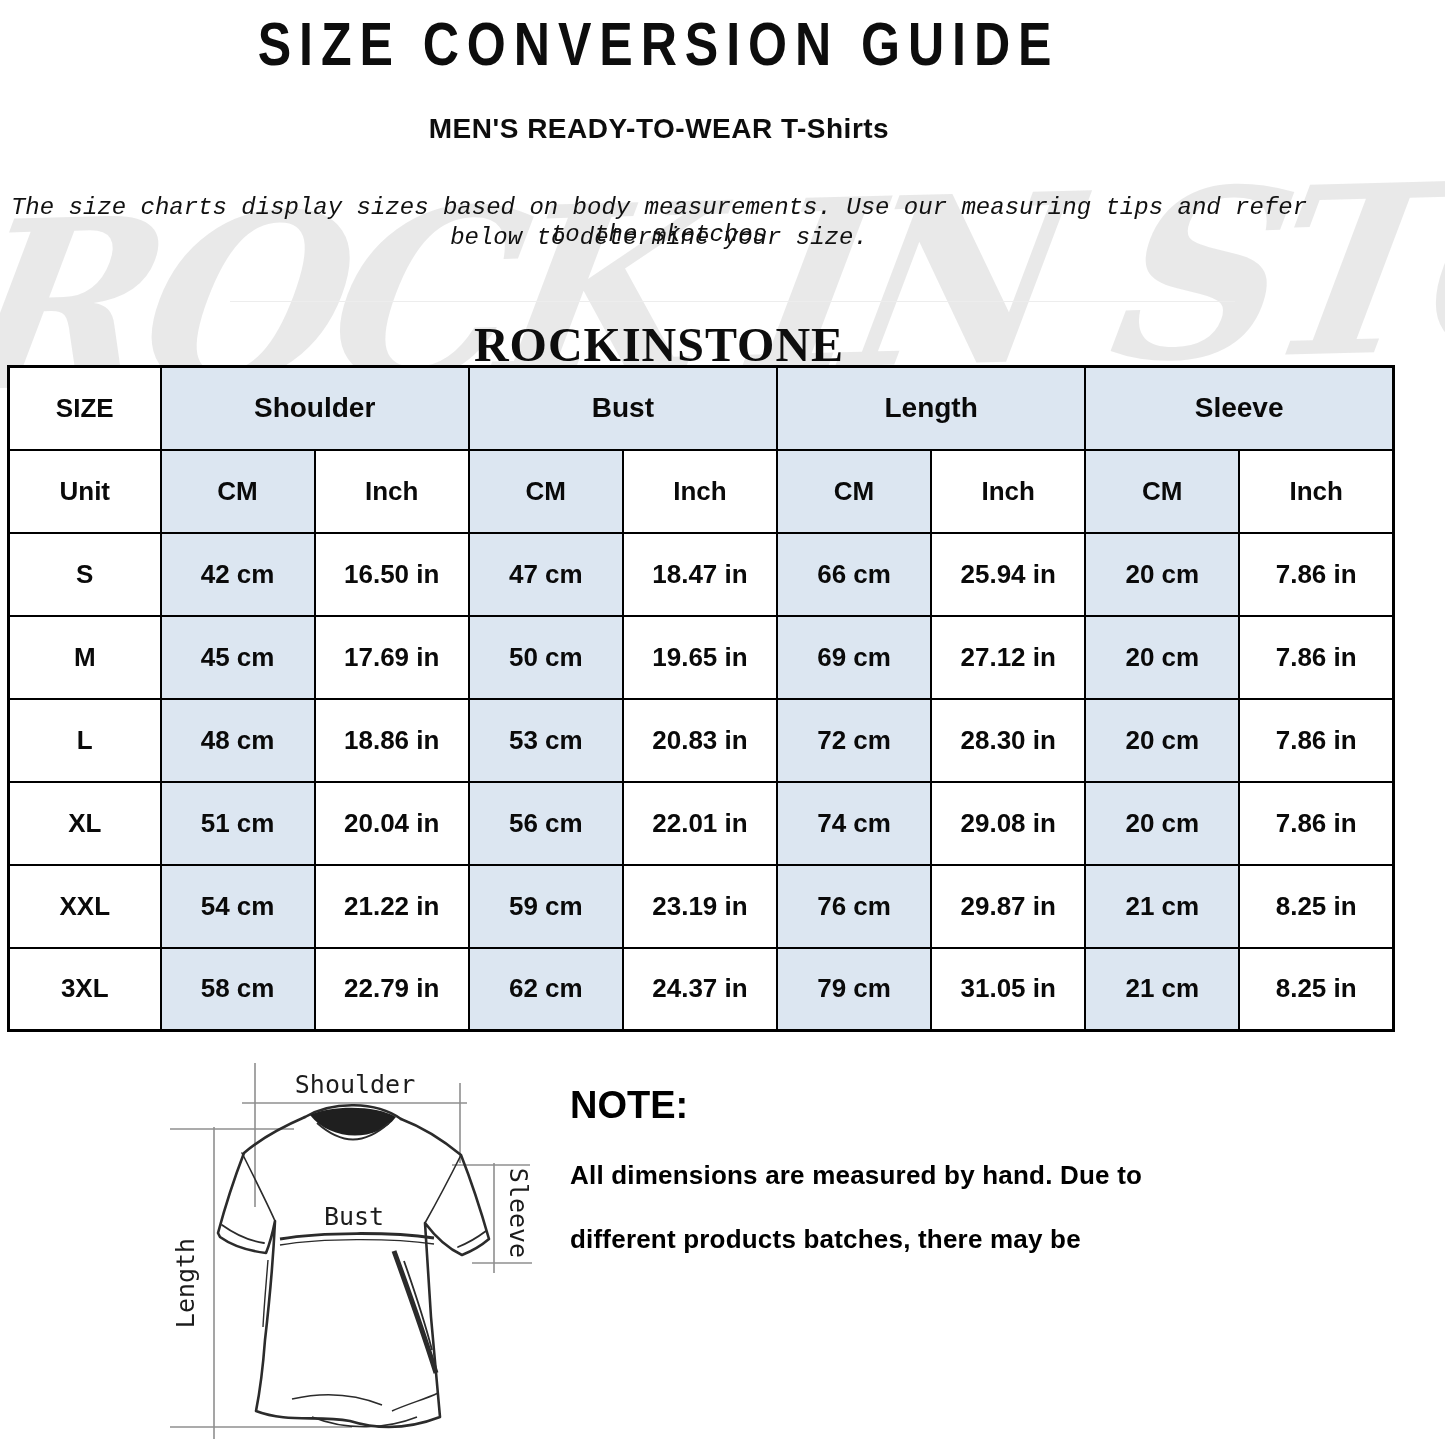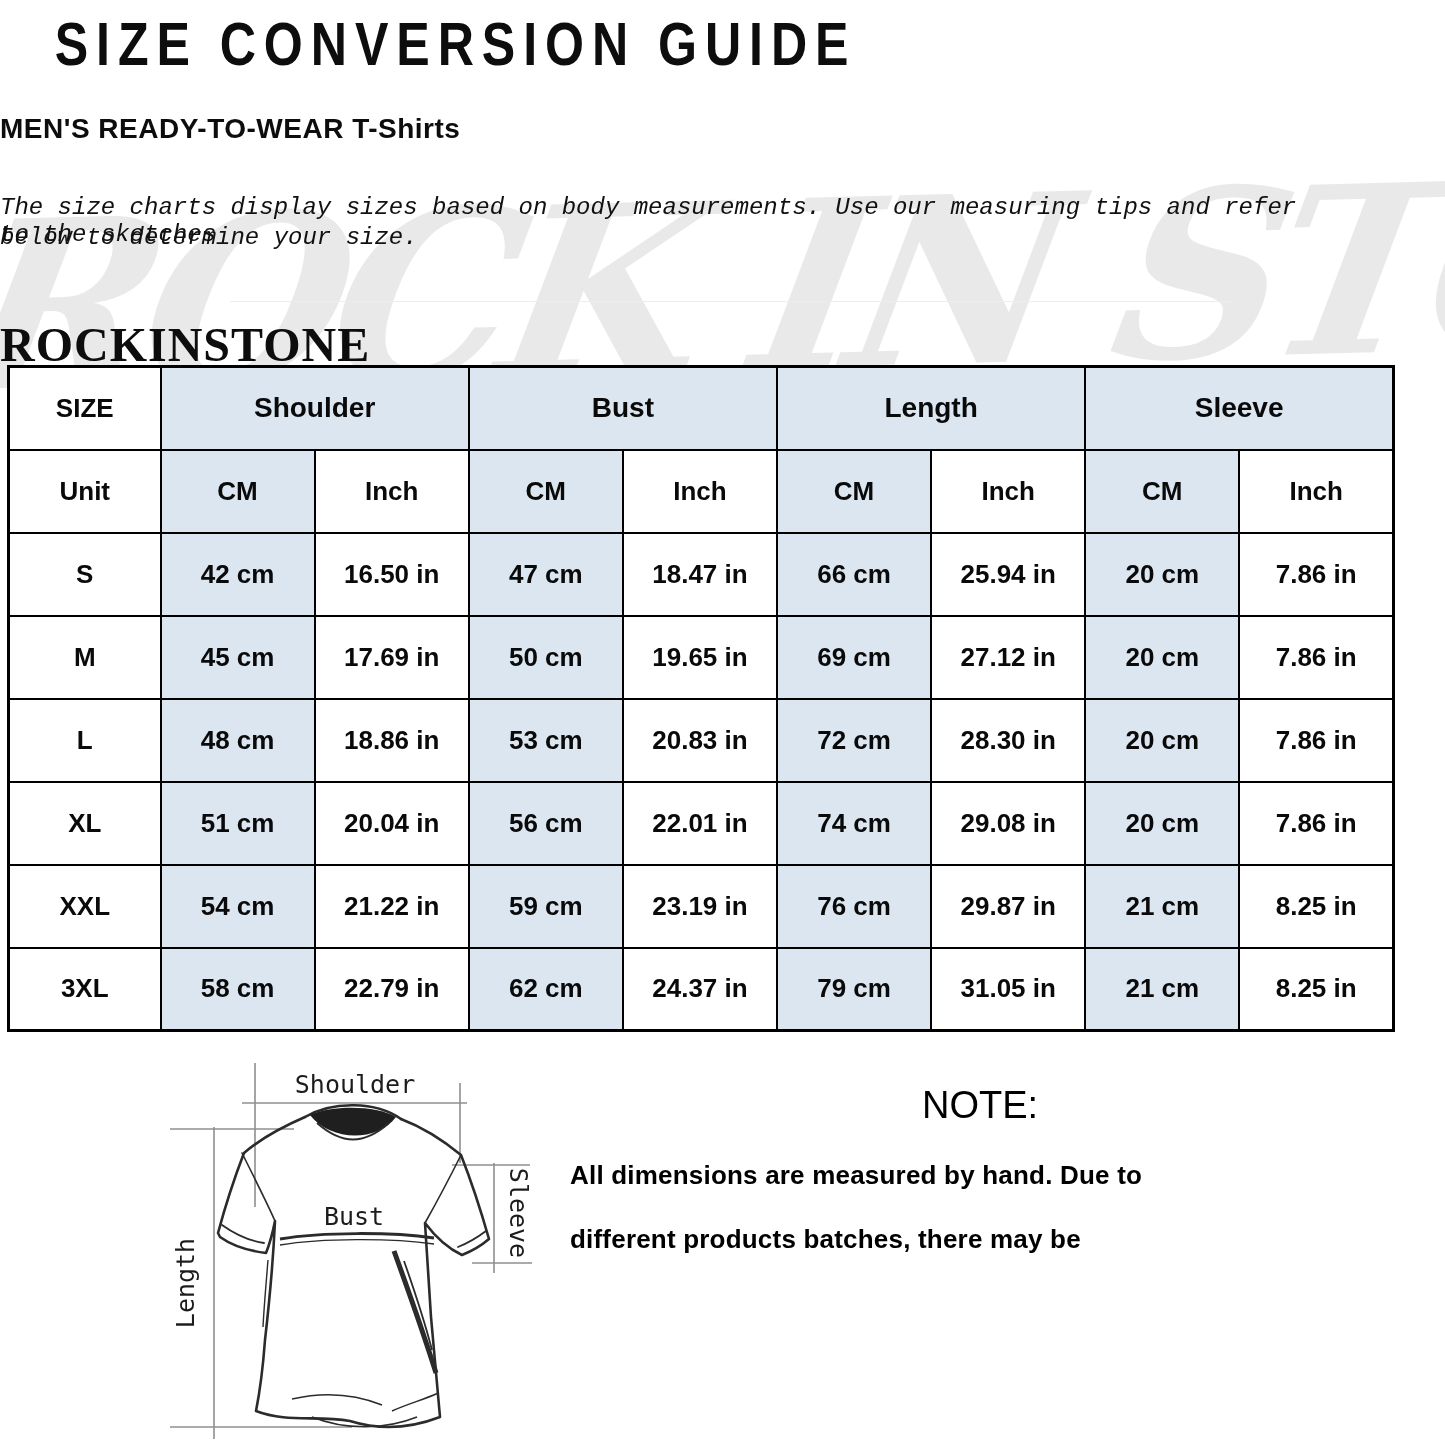--- a/index.html
+++ b/index.html
@@ -17,21 +17,21 @@
     position:absolute;top:128px;left:-30px;width:1520px;height:320px;
     font-family:"DejaVu Serif",serif;font-style:italic;font-weight:bold;
     font-size:232px;line-height:320px;color:var(--watermark-gray);
     white-space:nowrap;letter-spacing:-14px;
     transform:rotate(-1.5deg) skewX(-12deg);
     z-index:0;pointer-events:none;user-select:none;
   }
   .divider-line{position:absolute;left:230px;top:301px;width:1005px;height:1px;background:#ededed;z-index:1;}
 
   
-  .hdr{position:absolute;left:0;width:1318px;z-index:2;color:#0d0d0d;}
+  .hdr{position:absolute;left:0;width:1318px;text-align:center;z-index:2;color:#0d0d0d;}
   .title{top:10px;font-size:57px;font-weight:bold;letter-spacing:9px;}
   .title span{display:inline-block;transform:scaleX(0.88) scaleY(1.08);transform-origin:center;}
   .subtitle{top:113px;font-size:28px;font-weight:bold;letter-spacing:0.5px;}
   .desc{font-family:Liberation Mono, monospace;font-style:italic;font-size:24px;color:#111;}
   .desc1{top:194px;}
   .desc2{top:224px;}
   .brand{top:286px;font-family:"Liberation Serif",serif;font-size:48px;font-weight:bold;letter-spacing:1px;margin-top:31px;}
 
   
   table.size-chart{
@@ -48,21 +48,21 @@
   table.size-chart tr{height:83px;}
   table.size-chart td.blue{background:var(--cell-blue);}
   table.size-chart td.group{font-size:28px;}
   col.c-size{width:152px;}
 
   
   .diagram{position:absolute;left:142px;top:1055px;z-index:2;}
 
   
   .note{position:absolute;left:570px;top:1084px;width:820px;z-index:2;color:#000;}
-  .note-heading{font-size:38px;font-weight:normal;text-align:center;}
+  .note-heading{font-size:38px;font-weight:bold;}
   .note-line{font-size:26px;font-weight:bold;margin-top:33px;letter-spacing:0.2px;}
 </style>
 </head>
 <body>
 
 <div class="page">
 
   <div class="watermark">ROCK IN STONE</div>
   <div class="divider-line"></div>
 

